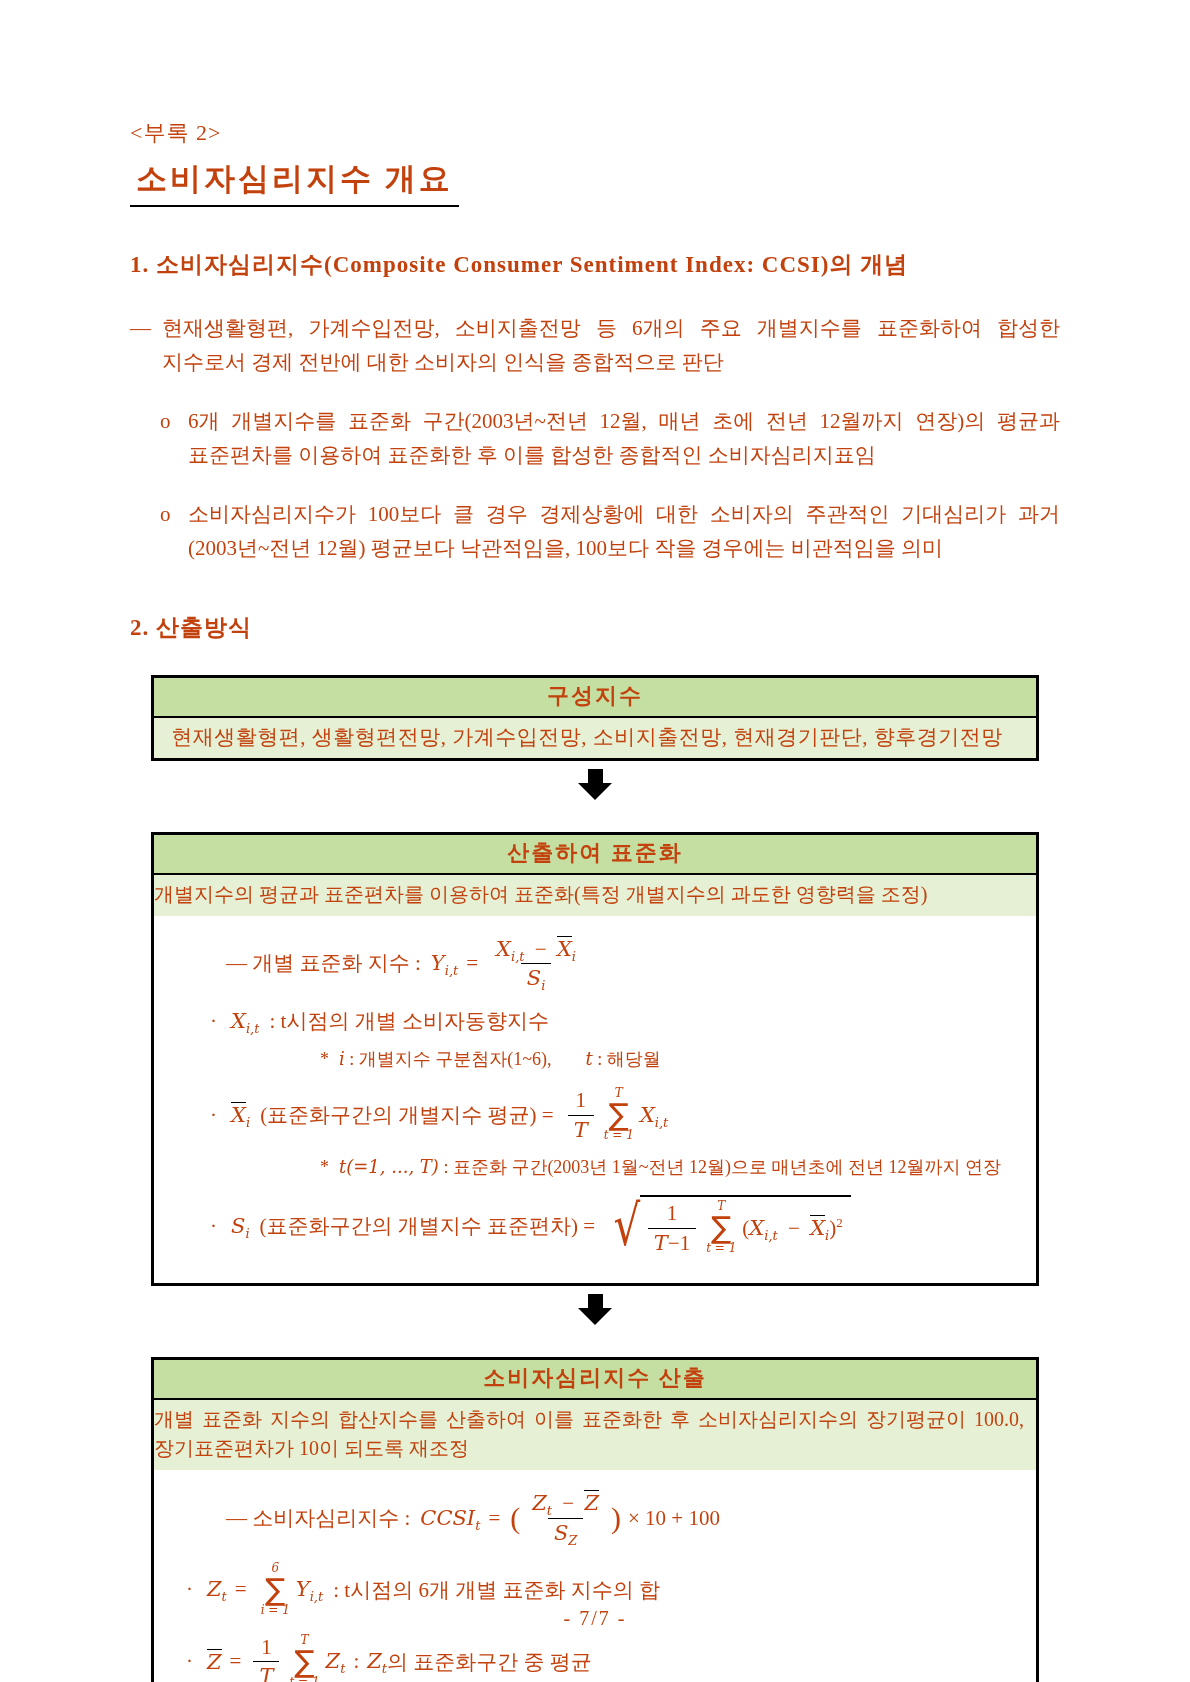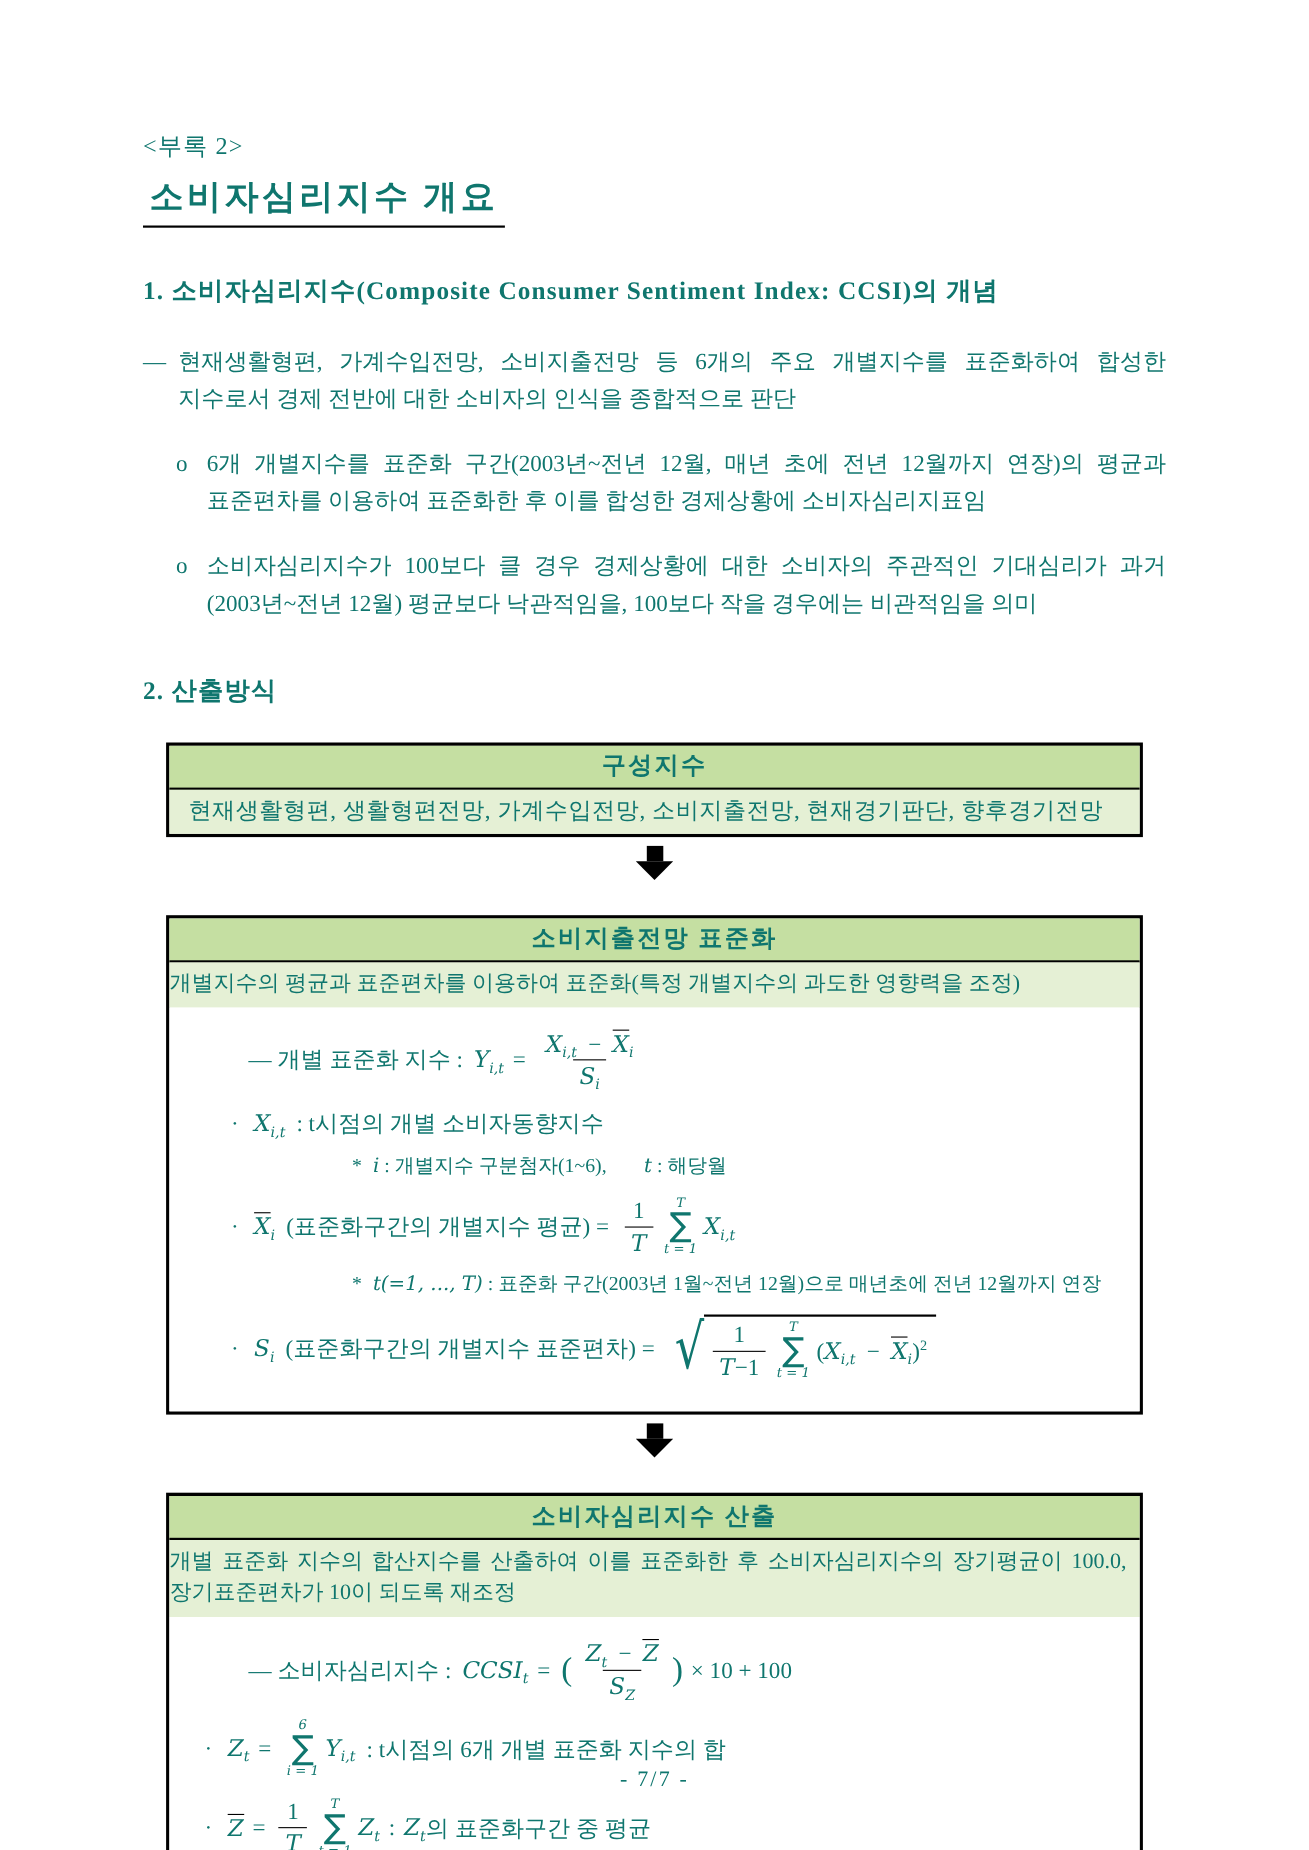--- a/index.html
+++ b/index.html
@@ -1,18 +1,18 @@
 <!DOCTYPE html>
 <html><head>
 <meta charset="utf-8">
 <style>
   * { margin:0; padding:0; box-sizing:border-box; }
   html,body { background:#fff; }
   .page {
-    width:1190px; height:1682px; position:relative; background:#ffffff; color:#0f766e;
+    width:1190px; height:1682px; position:relative; background:#ffffff; color:#c2410c;
     font-family:"Liberation Serif","DejaVu Serif",serif; overflow:hidden;
   }
   .content { padding:118px 130px 0 130px; }
 
   .appendix { font-size:22px; letter-spacing:1px; }
 
   .title-wrap { margin-top:10px; }
   .title {
     display:inline-block; font-size:31px; font-weight:bold; letter-spacing:3px;
     border-bottom:2.5px solid #000; padding:0 6px 5px 6px;
@@ -85,21 +85,21 @@
 
     <div class="sec-heading">1. 소비자심리지수(Composite Consumer Sentiment Index: CCSI)의 개념</div>
 
     <div class="para dash-para">
       <span class="marker">—</span>
       <span class="ptext">현재생활형편, 가계수입전망, 소비지출전망 등 6개의 주요 개별지수를 표준화하여 합성한 지수로서 경제 전반에 대한 소비자의 인식을 종합적으로 판단</span>
     </div>
 
     <div class="para o-para">
       <span class="marker">o</span>
-      <span class="ptext">6개 개별지수를 표준화 구간(2003년~전년 12월, 매년 초에 전년 12월까지 연장)의 평균과 표준편차를 이용하여 표준화한 후 이를 합성한 경제상황에 소비자심리지표임</span>
+      <span class="ptext">6개 개별지수를 표준화 구간(2003년~전년 12월, 매년 초에 전년 12월까지 연장)의 평균과 표준편차를 이용하여 표준화한 후 이를 합성한 종합적인 소비자심리지표임</span>
     </div>
 
     <div class="para o-para">
       <span class="marker">o</span>
       <span class="ptext">소비자심리지수가 100보다 클 경우 경제상황에 대한 소비자의 주관적인 기대심리가 과거(2003년~전년 12월) 평균보다 낙관적임을, 100보다 작을 경우에는 비관적임을 의미</span>
     </div>
 
     <div class="sec-heading second">2. 산출방식</div>
 
     <div class="gbox">
@@ -108,21 +108,21 @@
     </div>
 
     <div class="arrow">
       <span class="arr">
           <span class="stem"></span>
           <span class="head"></span>
         </span>
     </div>
 
     <div class="gbox">
-      <div class="gbox-header">소비지출전망 표준화</div>
+      <div class="gbox-header">산출하여 표준화</div>
       <div class="gbox-sub">개별지수의 평균과 표준편차를 이용하여 표준화(특정 개별지수의 과도한 영향력을 조정)</div>
       <div class="gbox-white">
 
         <div class="fline">
           <span class="kr">— 개별 표준화 지수 :</span>
           <span><i class="mi">Y</i><sub>i,t</sub></span>
           <span class="meq">=</span>
           <span class="frac">
             <span class="num"><i class="mi">X</i><sub>i,t</sub> <span class="msp">−</span> <span class="ovl"><i class="mi">X</i></span><sub>i</sub></span>
             <span class="den"><i class="mi">S</i><sub>i</sub></span>

